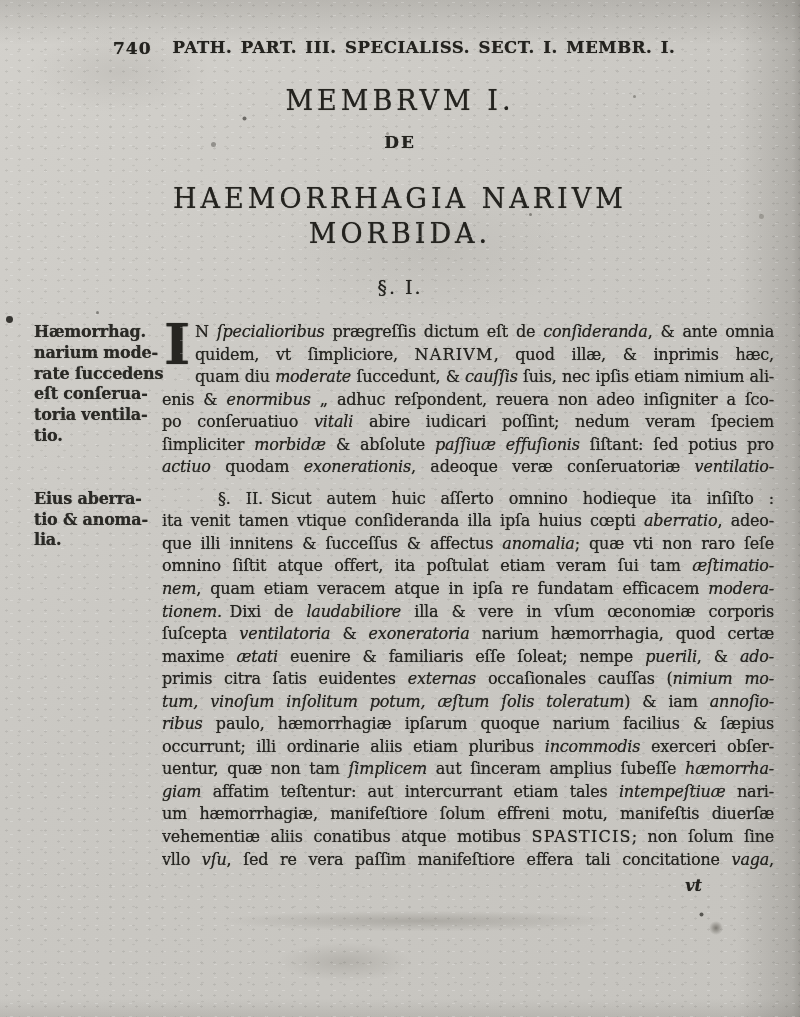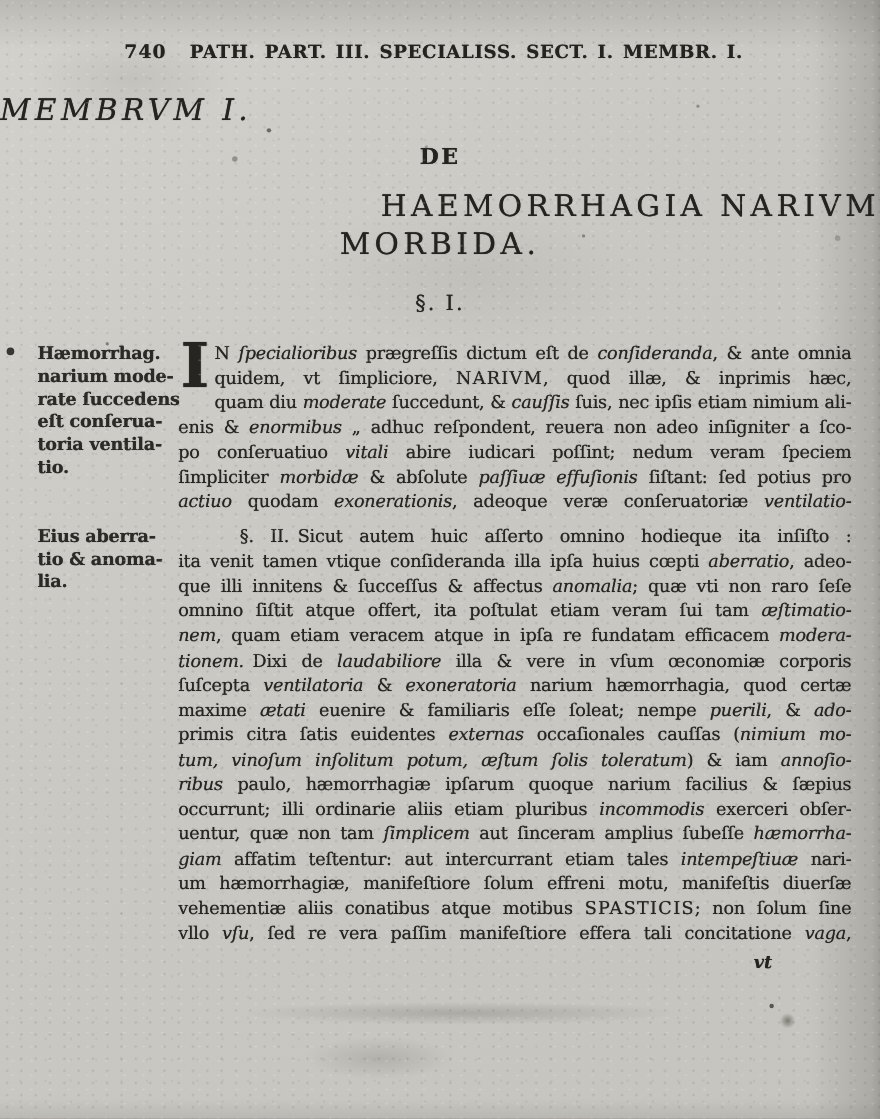--- a/index.html
+++ b/index.html
@@ -38,24 +38,24 @@
       633px 95px 0 0 rgba(74,72,64,0.45),
       760px 215px 0 1px rgba(95,92,84,0.35),
       386px 132px 0 0 rgba(84,81,73,0.4),
       700px 913px 0 0.5px rgba(40,38,34,0.7);}
   .inked{text-shadow:0 0 0.7px rgba(26,25,22,0.75);}
 
   .running-head{position:relative;padding-top:38px;height:22px;}
   .pageno{position:absolute;left:113px;top:38px;font-size:17px;font-weight:bold;letter-spacing:1px;}
   .rtitle{display:block;text-align:center;padding-left:48px;font-size:16.5px;font-weight:bold;letter-spacing:0.6px;word-spacing:2px;}
 
-  .h-membrum{margin-top:25px;font-size:27px;letter-spacing:4px;line-height:32px;font-style:italic;}
-  .h-de{margin-top:15px;text-align:center;font-size:20px;letter-spacing:2px;line-height:20px;font-weight:bold;}
+  .h-membrum{margin-top:25px;text-align:center;font-size:27px;letter-spacing:4px;line-height:32px;}
+  .h-de{margin-top:15px;text-align:center;font-size:17px;letter-spacing:2px;line-height:20px;font-weight:bold;}
   .h-main{text-align:center;font-size:27px;letter-spacing:4px;line-height:35px;font-weight:500;}
-  .h-main.first{margin-top:18px;text-align:right;}
+  .h-main.first{margin-top:29px;}
   .h-section{margin-top:25px;text-align:center;font-size:19px;letter-spacing:2px;line-height:22px;}
 
   .content{display:grid;grid-template-columns:122px 612px;column-gap:6px;row-gap:9px;
     padding-left:34px;margin-top:23px;}
   .note{grid-column:1;font-size:16px;font-weight:bold;line-height:20.8px;letter-spacing:-0.2px;
     padding-top:1px;color:#2b2a26;}
   .note .nl{white-space:nowrap;}
   .para{grid-column:2;font-size:16px;line-height:22.55px;letter-spacing:-0.2px;word-spacing:-0.5px;color:#262521;}
   .dropcap{float:left;font-size:56px;line-height:42px;height:44px;width:24px;margin:2px 7px 0 2px;
     font-weight:bold;text-shadow:0 0 1px rgba(20,20,18,0.8);}

